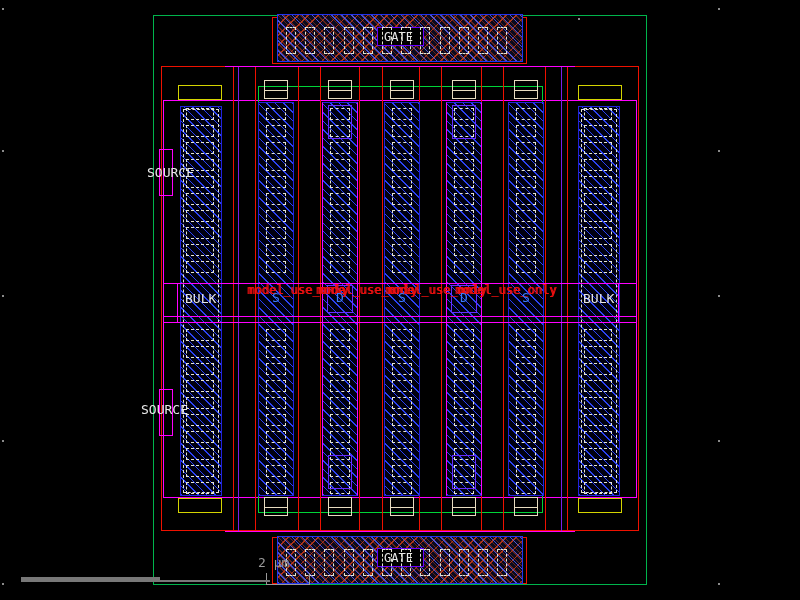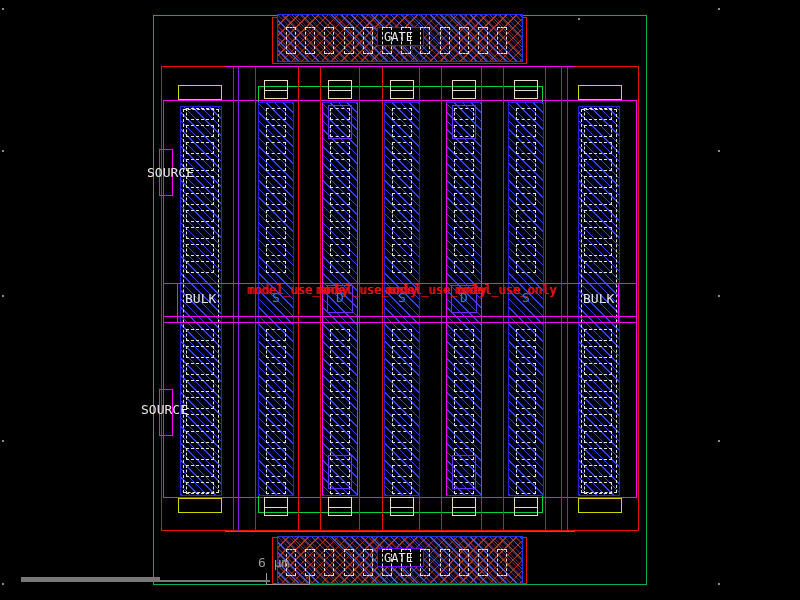--- a/index.html
+++ b/index.html
@@ -26,21 +26,21 @@
   <div class="txt" style="left:185px;top:292px;">BULK</div>
   <div class="txt" style="left:583px;top:292px;">BULK</div>
 
   <div class="abs" style="left:377px;top:27px;width:47px;height:19px;border:1px solid #6a00ff;background:#000;z-index:6;">
     <div class="txt" style="left:6px;top:2px;font-size:12px;">GATE</div>
   </div>
   <div class="abs" style="left:377px;top:548px;width:47px;height:19px;border:1px solid #6a00ff;background:#000;z-index:6;">
     <div class="txt" style="left:6px;top:2px;font-size:12px;">GATE</div>
   </div>
 
-  <div class="txt" style="left:258px;top:556px;color:#9a9a9a;z-index:8;">6 µm</div>
+  <div class="txt" style="left:258px;top:556px;color:#9a9a9a;z-index:8;">2 µm</div>
   <div class="abs" style="left:266px;top:573px;width:44px;height:12px;z-index:8;
        border-left:1px solid #9a9a9a;border-right:1px solid #9a9a9a;border-bottom:1px solid #9a9a9a;"></div>
 
   <div class="abs" style="left:21px;top:577px;width:139px;height:5px;background:#787878;z-index:8;"></div>
   <div class="abs" style="left:160px;top:580px;width:110px;height:2px;background:#787878;z-index:8;"></div>
 <div class="abs" style="left: 2px; top: 8px; width: 2px; height: 2px; background: rgb(138, 138, 138);"></div>
     <div class="abs" style="left: 718px; top: 8px; width: 2px; height: 2px; background: rgb(138, 138, 138);"></div>
     <div class="abs" style="left: 2px; top: 150px; width: 2px; height: 2px; background: rgb(138, 138, 138);"></div>
     <div class="abs" style="left: 718px; top: 150px; width: 2px; height: 2px; background: rgb(138, 138, 138);"></div>
     <div class="abs" style="left: 2px; top: 295px; width: 2px; height: 2px; background: rgb(138, 138, 138);"></div>

